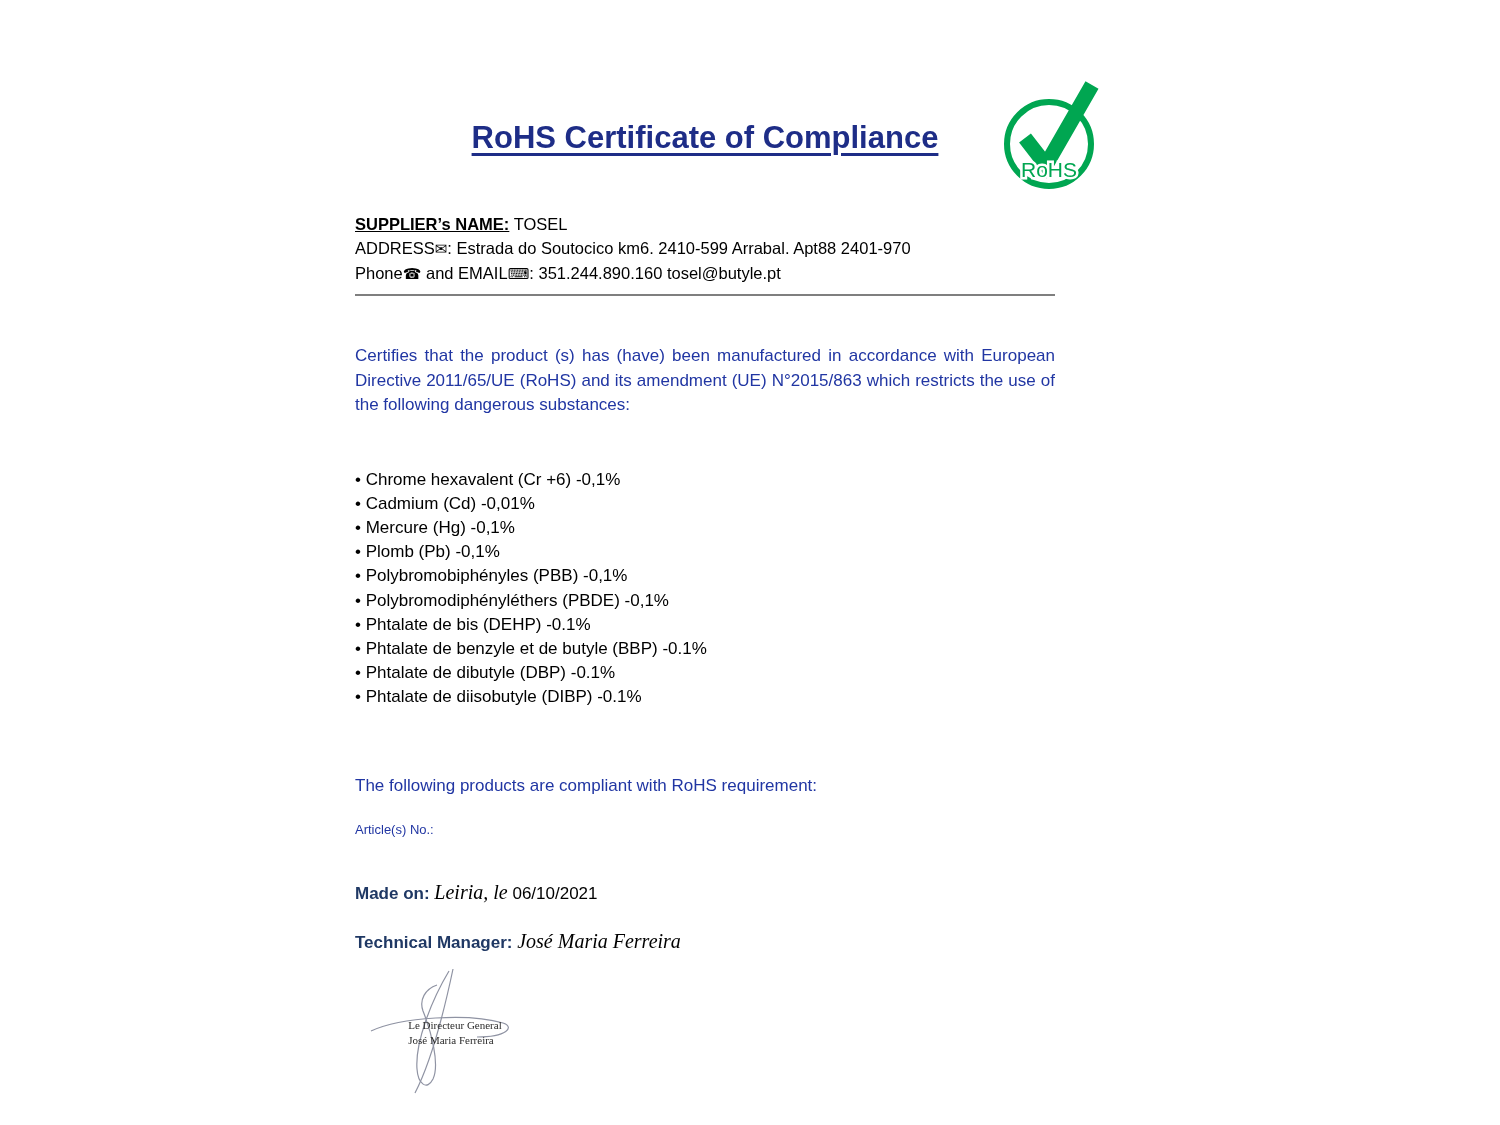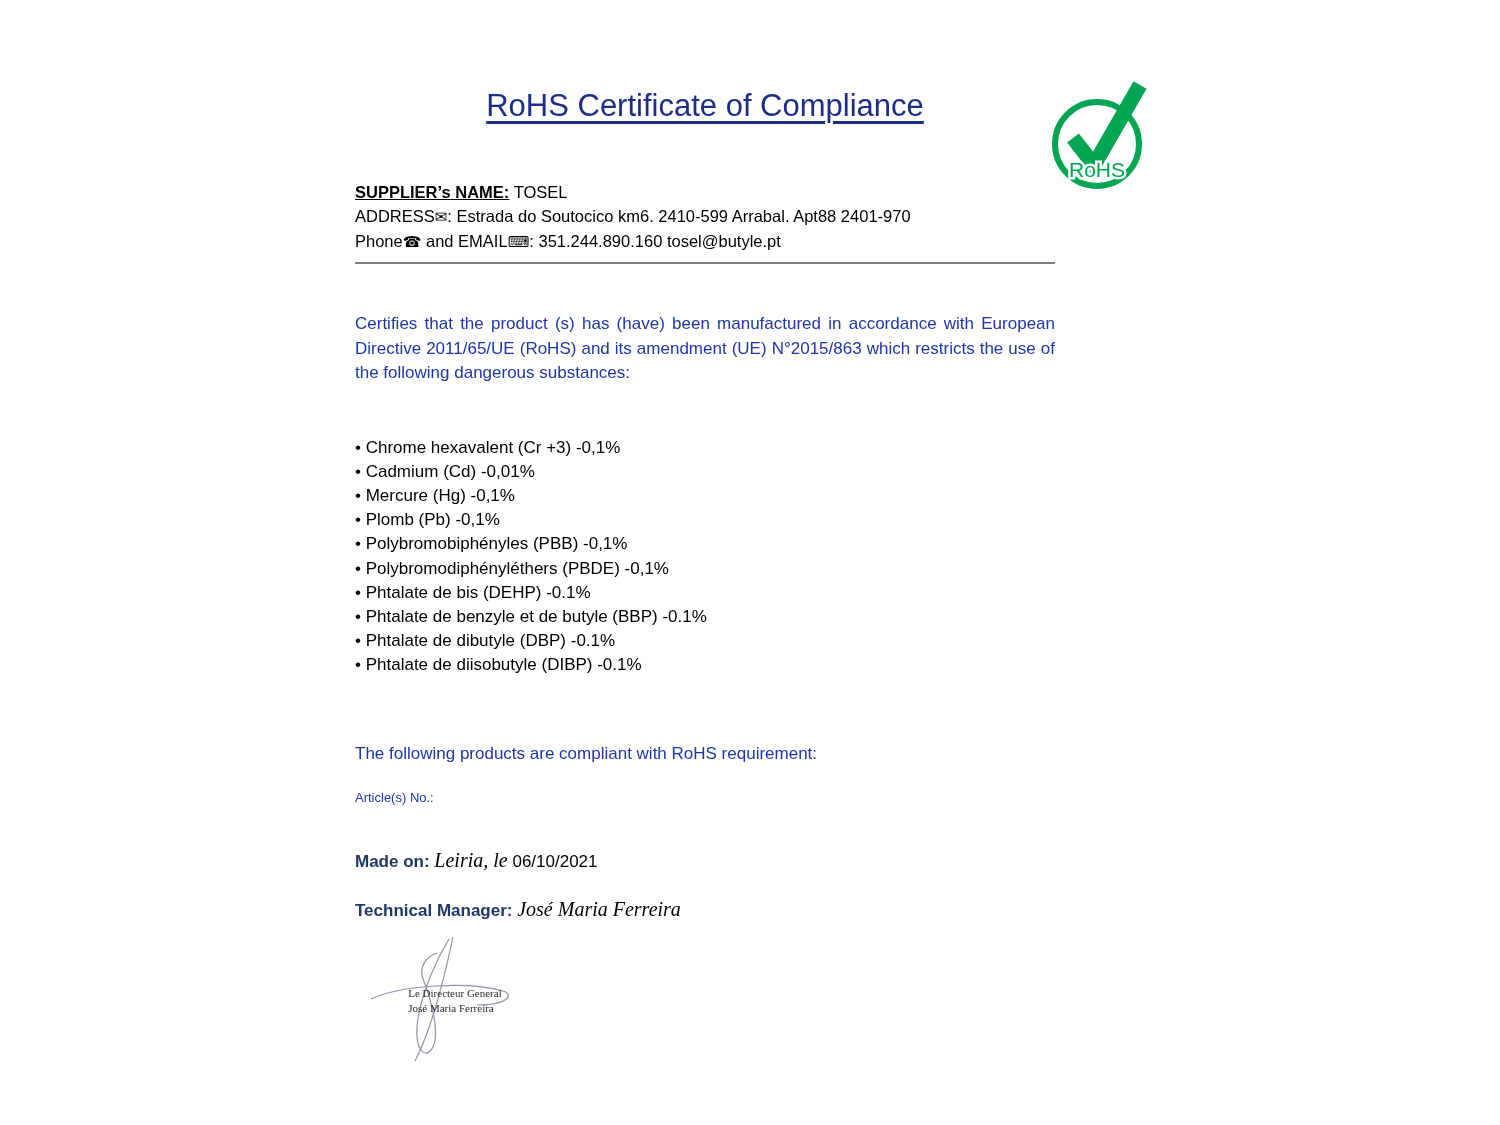--- a/index.html
+++ b/index.html
@@ -6,30 +6,30 @@
   html, body {
     width: 1500px; height: 1125px;
     background: #ffffff;
     font-family: "Liberation Sans", sans-serif;
     color: #000;
   }
   .page { position: relative; width: 1500px; height: 1125px; overflow: hidden; background: #fff; }
   .doc { position: absolute; left: 355px; top: 0; width: 700px; }
 
   .title {
-    margin-top: 88px;
+    margin-top: 120px;
     text-align: center;
     font-size: 31px;
-    font-weight: normal;
+    font-weight: bold;
     text-decoration: underline;
     text-underline-offset: 5px;
     color: #1e2d87;
   }
 
-  .logo { position: absolute; left: 1050px; top: 78px; width: 102px; height: 114px; }
+  .logo { position: absolute; left: 1002px; top: 78px; width: 102px; height: 114px; }
 
   .supplier { margin-top: 56px; font-size: 16.5px; line-height: 24px; }
   .label-bu { font-weight: bold; text-decoration: underline; }
   .icon-glyph { font-size: 15px; }
 
   .divider { margin-top: 8px; border-top: 2px solid #7f7f7f; width: 700px; }
 
   .statement {
     margin-top: 48px;
     font-size: 17px;
@@ -72,21 +72,21 @@
       <div><span class="label-bu">SUPPLIER’s NAME:</span> <span>TOSEL</span></div>
       <div><span>ADDRESS</span><span class="icon-glyph">✉</span><span>: Estrada do Soutocico km6. 2410-599 Arrabal. Apt88 2401-970</span></div>
       <div><span>Phone</span><span class="icon-glyph">☎</span><span> and EMAIL</span><span class="icon-glyph">⌨</span><span>: 351.244.890.160 tosel@butyle.pt</span></div>
     </div>
 
     <div class="divider"></div>
 
     <p class="statement">Certifies that the product (s) has (have) been manufactured in accordance with European Directive 2011/65/UE (RoHS) and its amendment (UE) N°2015/863 which restricts the use of the following dangerous substances:</p>
 
     <ul class="substances">
-      <li>Chrome hexavalent (Cr +3) -0,1%</li>
+      <li>Chrome hexavalent (Cr +6) -0,1%</li>
       <li>Cadmium (Cd) -0,01%</li>
       <li>Mercure (Hg) -0,1%</li>
       <li>Plomb (Pb) -0,1%</li>
       <li>Polybromobiphényles (PBB) -0,1%</li>
       <li>Polybromodiphényléthers (PBDE) -0,1%</li>
       <li>Phtalate de bis (DEHP) -0.1%</li>
       <li>Phtalate de benzyle et de butyle (BBP) -0.1%</li>
       <li>Phtalate de dibutyle (DBP) -0.1%</li>
       <li>Phtalate de diisobutyle (DIBP) -0.1%</li>
     </ul>

